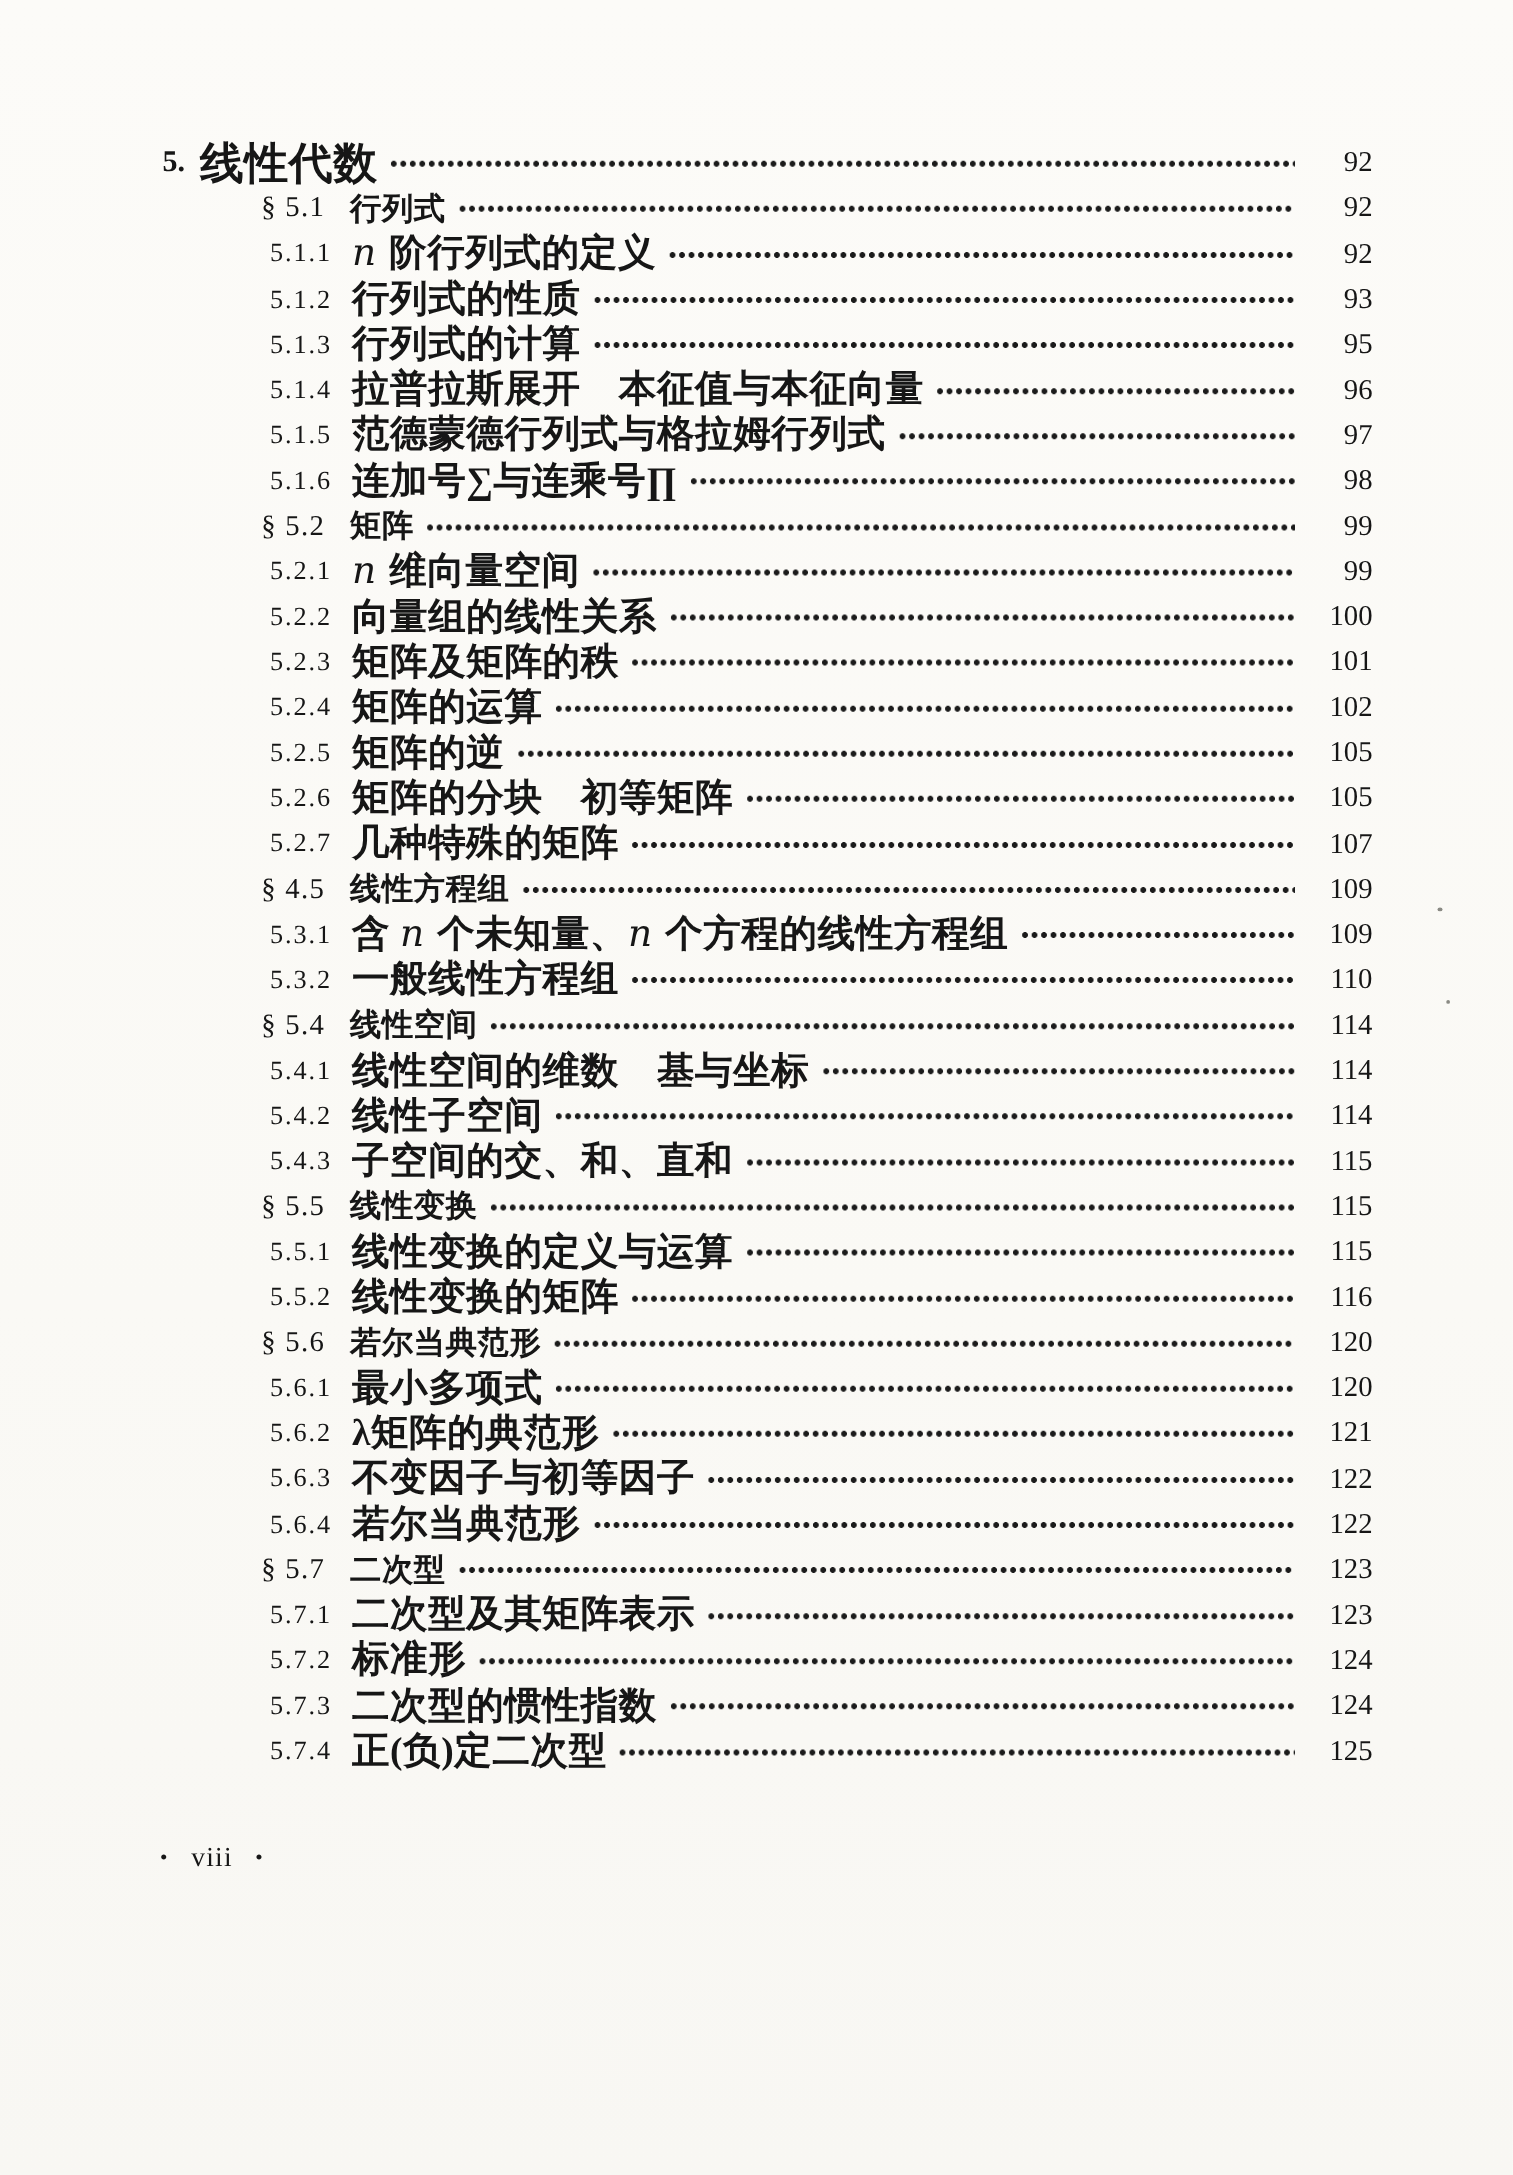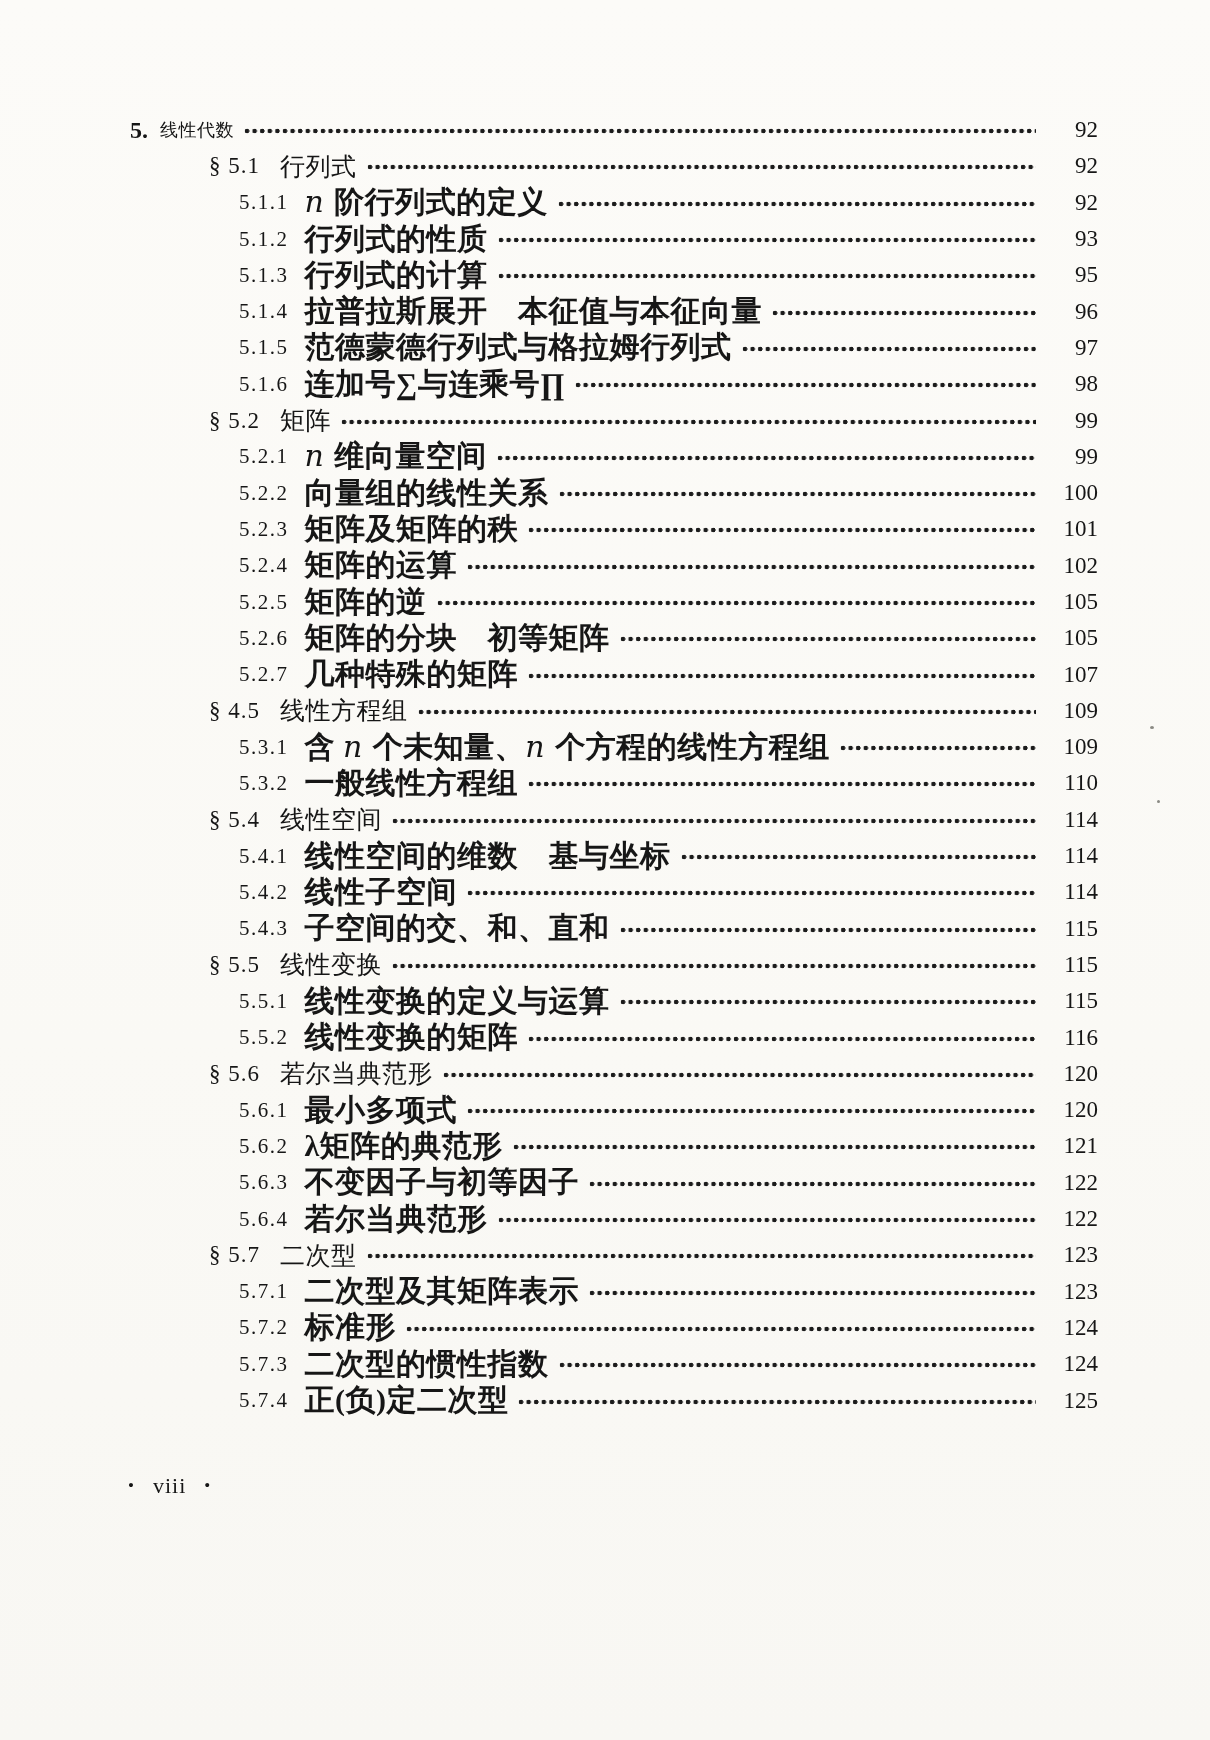--- a/index.html
+++ b/index.html
@@ -13,25 +13,25 @@
   .row{display:flex;align-items:center;height:36.3px;white-space:nowrap}
   .row .num{font-size:21px;letter-spacing:1.5px;margin-right:16px}
   .row .title{font-size:30px;font-weight:600;letter-spacing:0.5px}
   .row .leader{
     flex:1;align-self:center;height:8px;margin:2px 6px 0 10px;
     background-image:radial-gradient(circle at 3px 4px,#1b1b1b 2.05px,rgba(0,0,0,0) 2.6px);
     background-size:7.6px 8px;background-repeat:repeat-x;background-position:left center;
   }
   .row .pg{width:56px;text-align:right;font-size:23px}
   .row.chapter .num{font-weight:700;font-size:24px;letter-spacing:0;margin-right:12px}
-  .row.chapter .title{font-weight:400;font-size:18px}
+  .row.chapter .title{font-weight:700;font-size:35px}
   .row.section{margin-left:79px}
   .row.section .num{font-size:23px;letter-spacing:1px;margin-right:20px}
-  .row.section .title{font-size:25px;font-weight:400}
-  .row.sub{margin-left:109px}
+  .row.section .title{font-size:25px;font-weight:700}
+  .row.sub{margin-left:86px}
   .var{font-style:italic;font-family:"DejaVu Serif",serif;font-weight:500;margin-right:2px}
   .footer{
     position:absolute;left:128px;top:1473px;font-size:22px;
     display:flex;align-items:center;gap:18px;letter-spacing:1px;
   }
   .footer .dot{font-size:17px}
   .speck{position:absolute;background:#8a8a84;border-radius:50%}
   .speck.s1{left:1150px;top:726px;width:4px;height:3px}
   .speck.s2{left:1157px;top:800px;width:3px;height:3px}
 </style>

